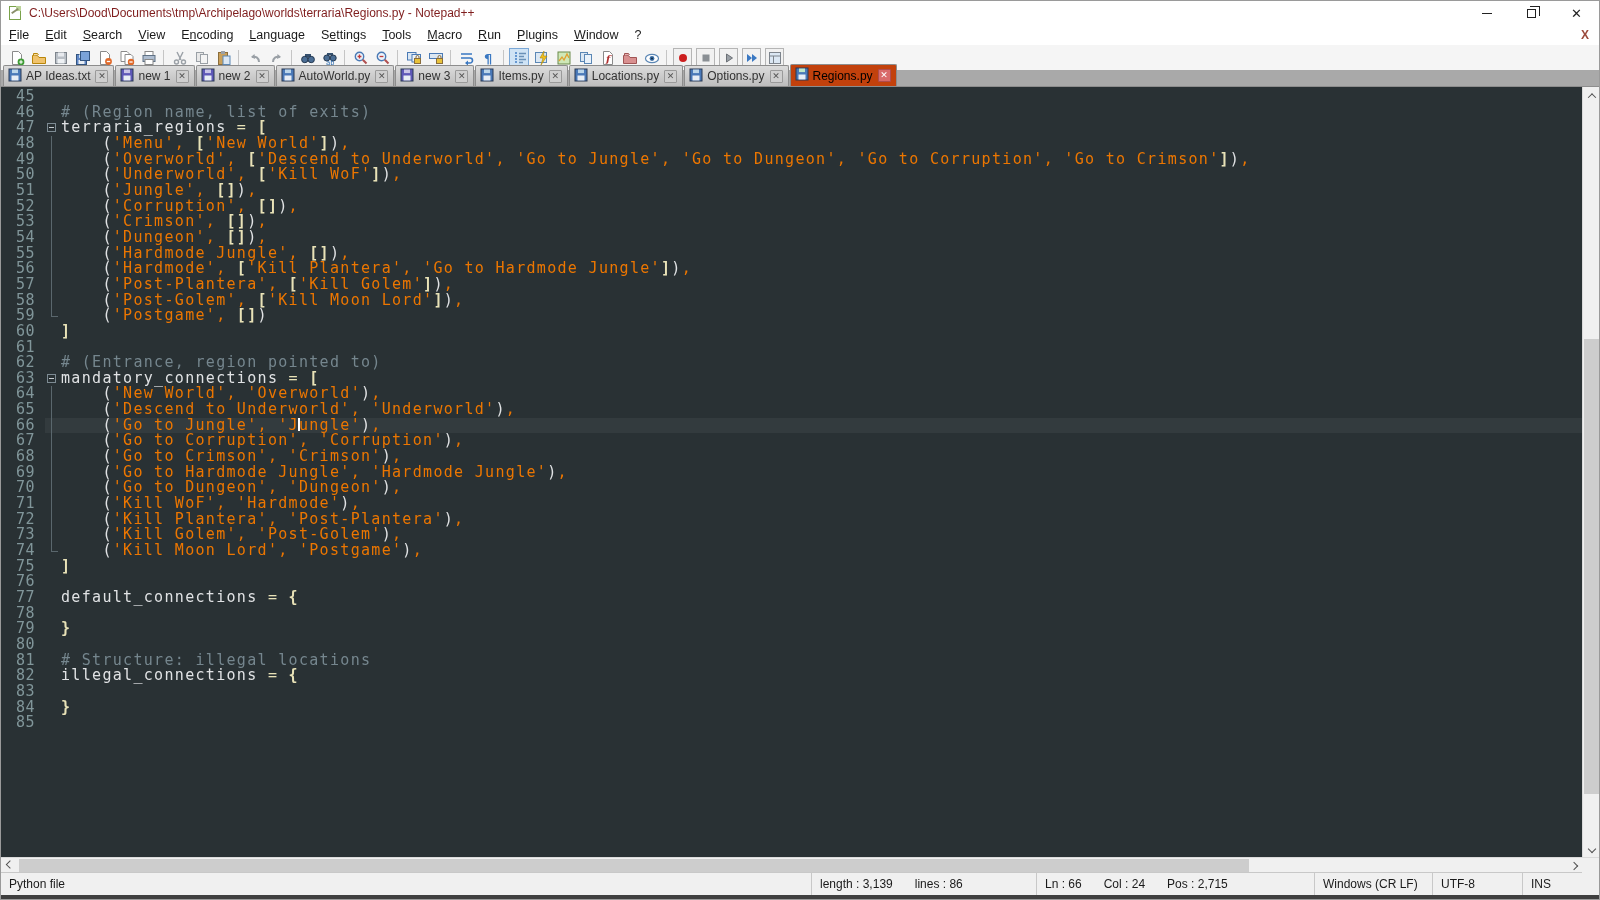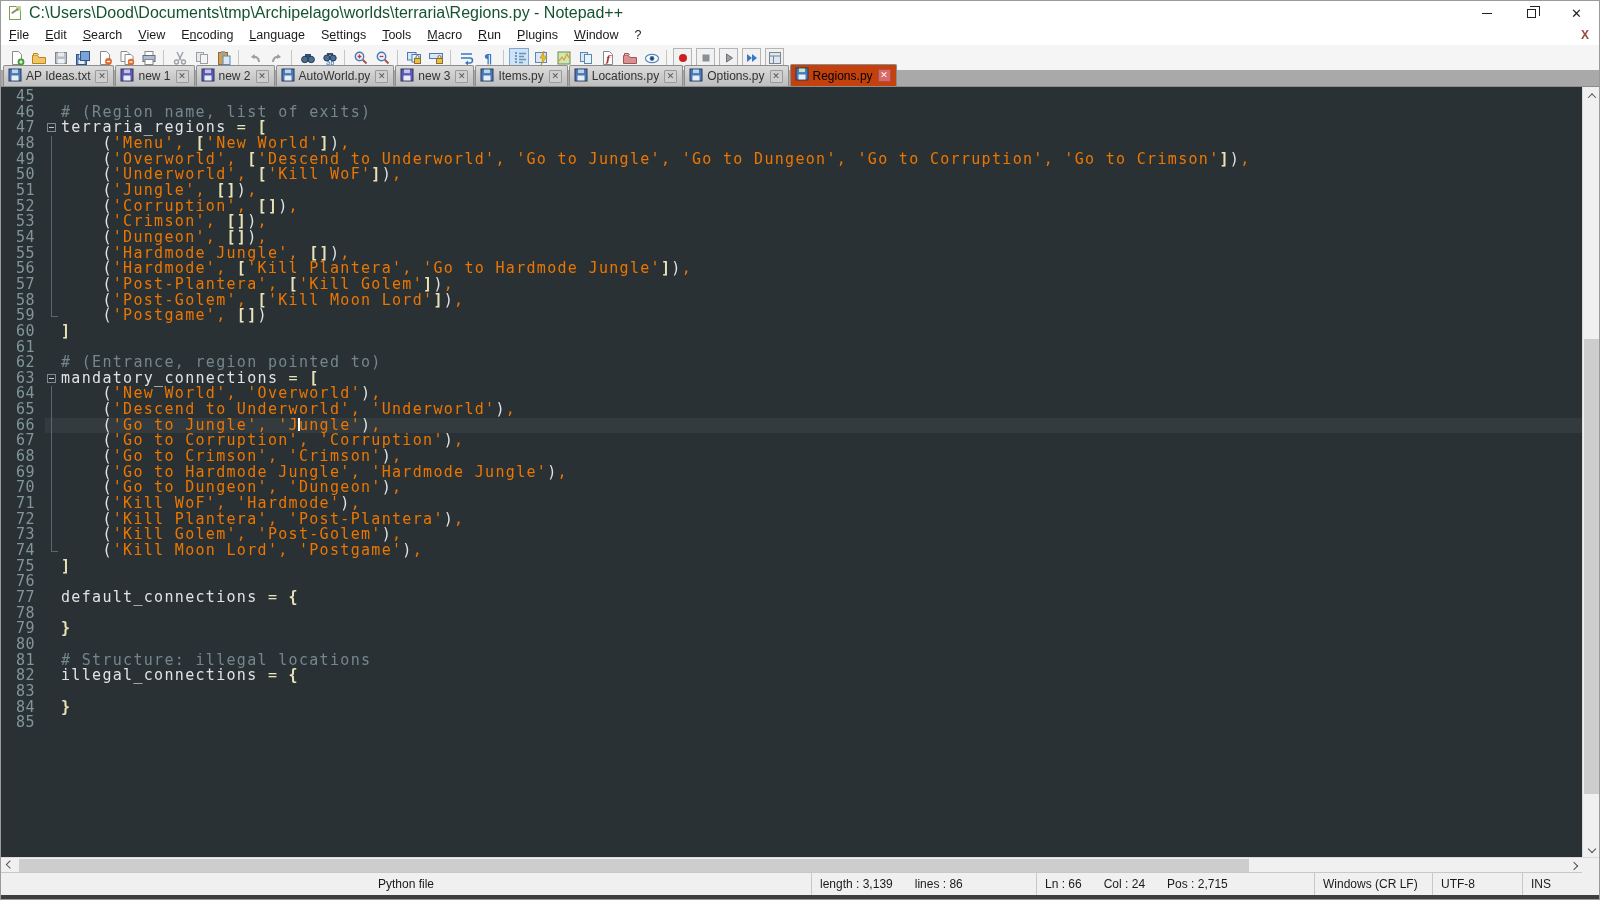--- a/index.html
+++ b/index.html
@@ -7,21 +7,21 @@
   body { font-family:"Liberation Sans", sans-serif; }
   .window { width:1600px; height:900px; background:#f8f8f8; display:flex; flex-direction:column;
             border:1px solid #9a9a9a; position:relative; overflow:hidden; }
 
   
   .titlebar { height:24px; background:#ffffff; display:flex; align-items:center; flex:0 0 auto; }
   .app-icon { width:16px; height:16px; margin:0 6px 0 6px; position:relative; }
   .app-icon .page { position:absolute; inset:1px 2px; background:#fff; border:1px solid #7aa24a; }
   .app-icon .fold { position:absolute; right:2px; top:1px; width:5px; height:5px; background:#bcd49a; }
   .app-icon .quill { position:absolute; left:4px; top:5px; width:8px; height:2px; background:#8a8f6a; transform:rotate(-35deg); }
-  .title-text { font-size:16px; color:#14532d; white-space:nowrap; }
+  .title-text { font-size:12px; color:#7f1d1d; white-space:nowrap; }
   .title-spacer { flex:1; }
   .winbtn { width:45px; height:24px; display:flex; align-items:center; justify-content:center; color:#222; }
   .winbtn .min { width:10px; height:1px; background:#222; }
   .winbtn .restore { width:9px; height:9px; border:1px solid #222; position:relative; background:#fff; }
   .winbtn .restore:before { content:""; position:absolute; left:2px; top:-4px; width:9px; height:9px; border:1px solid #222; border-bottom:none; border-left:none; }
   .winbtn .x { font-size:13px; line-height:13px; }
 
   
   .menubar { height:20px; background:#ffffff; display:flex; align-items:center; font-size:12.5px; color:#1a1a1a; flex:0 0 auto; }
   .menu-item { padding:2px 8px; white-space:nowrap; }
@@ -78,21 +78,21 @@
   .vthumb { position:absolute; left:1px; width:15px; background:#cdcdcd; }
   .hscroll { height:15px; background:#f0f0f0; position:relative; flex:0 0 auto; border-top:1px solid #dadada; }
   .harrow { position:absolute; top:0; width:17px; height:15px; display:flex; align-items:center; justify-content:center; }
   .hthumb { position:absolute; top:1px; height:13px; background:#cdcdcd; }
   .corner { position:absolute; right:0; top:0; width:17px; height:15px; background:#f0f0f0; }
 
   
   .statusbar { height:27px; background:#f0f0f0; display:flex; align-items:stretch; font-size:12px; color:#1a1a1a;
                border-top:1px solid #c8c8c8; border-bottom:4px solid #3f3f3f; flex:0 0 auto; }
   .seg { display:flex; align-items:center; padding:0 8px; border-right:1px solid #c8c8c8; white-space:nowrap; }
-  .seg.grow { flex:1;justify-content:center; }
+  .seg.grow { flex:1; }
   .seg .gap { display:inline-block; width:22px; }
 </style>
 </head>
 <body>
 
 <div class="window">
 
   <div class="titlebar">
     <div class="app-icon">
       <div class="page"></div>

